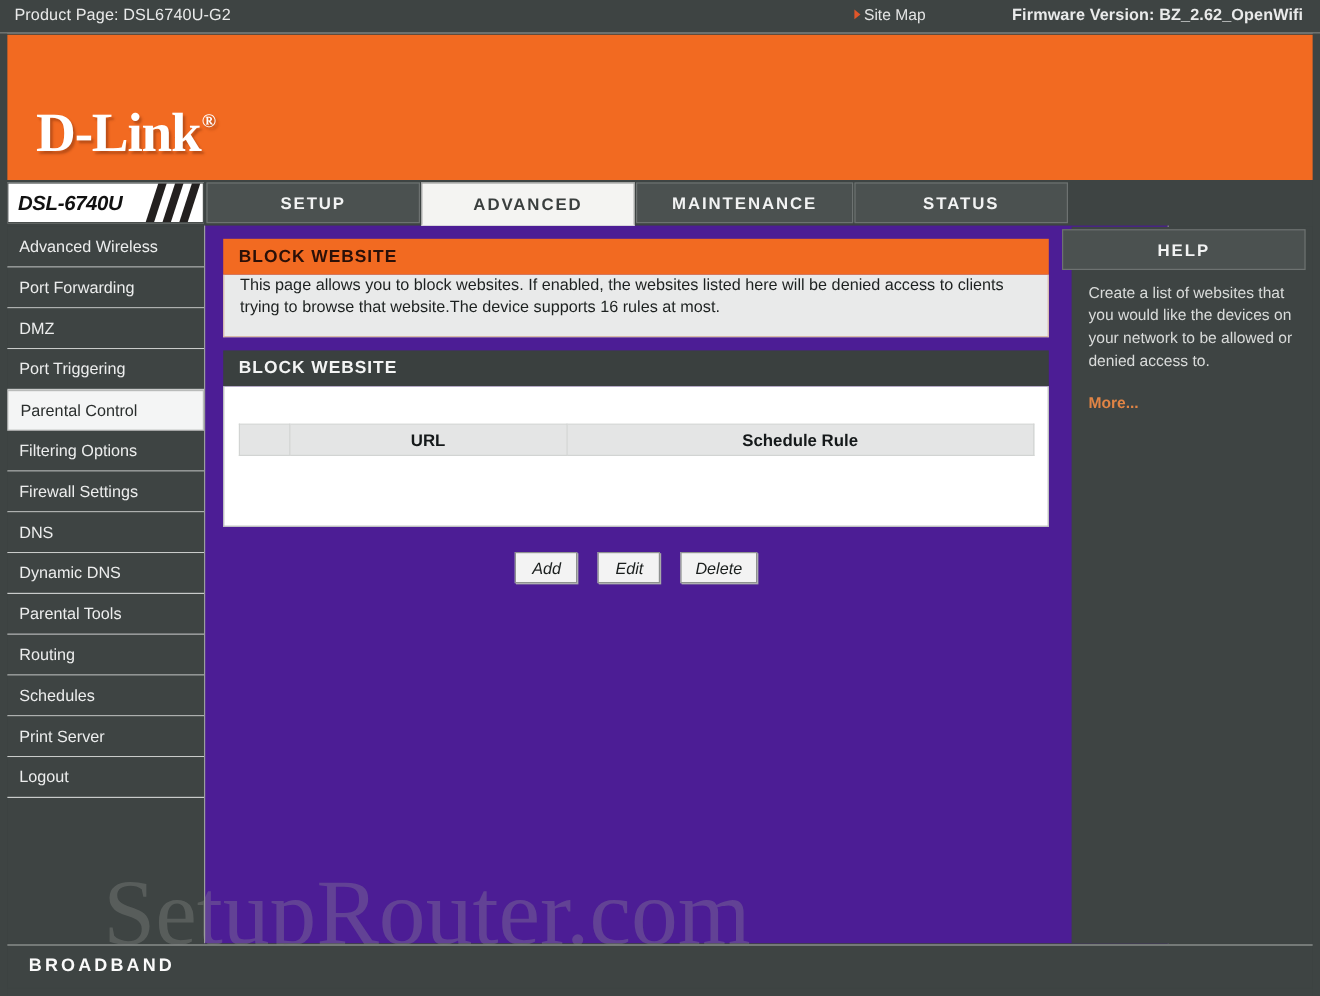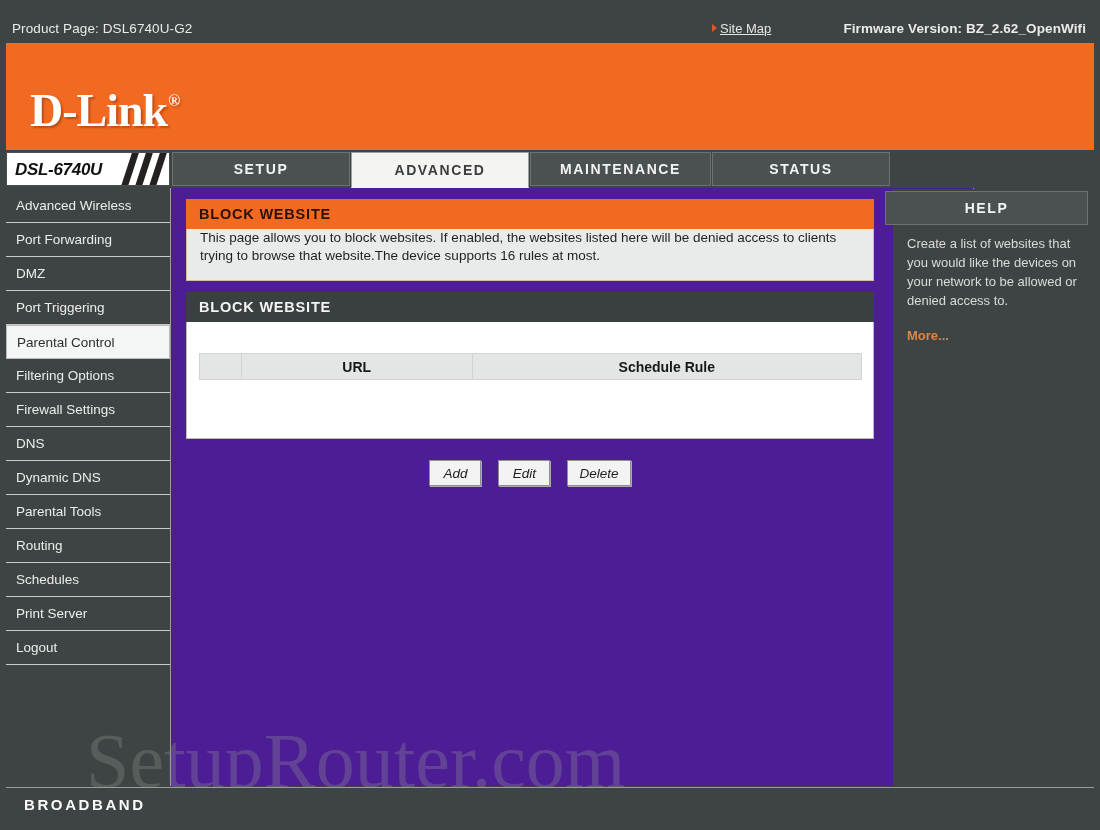--- a/index.html
+++ b/index.html
@@ -33,21 +33,21 @@
     white-space: nowrap;
     z-index: 40;
     pointer-events: none;
     user-select: none;
     margin-left: 28px;
   }
 
   
   .topbar {
     position: absolute;
-    left: 0; top: 16px;
+    left: 0; top: 0;
     width: 1100px;
     height: 28px;
     background: #3e4443;
     border-bottom: 1px solid #8d8f8e;
     z-index: 10;
   }
   .topbar-left {
     position: absolute;
     left: 12px; top: 5px;
     font-size: 13.5px;
@@ -71,21 +71,20 @@
   .sitemap-bullet {
     display: inline-block;
     width: 0; height: 0;
     border-left: 5px solid #e0562a;
     border-top: 4px solid transparent;
     border-bottom: 4px solid transparent;
     vertical-align: 1px;
     margin-right: 3px;
   }
   .sitemap-link {
-    text-decoration: underline;
     color: #e4e5e5;
     cursor: pointer;
     margin-top: 38px;
   }
 
   
   .brandband {
     position: absolute;
     left: 6px; top: 29px;
     width: 1088px;

